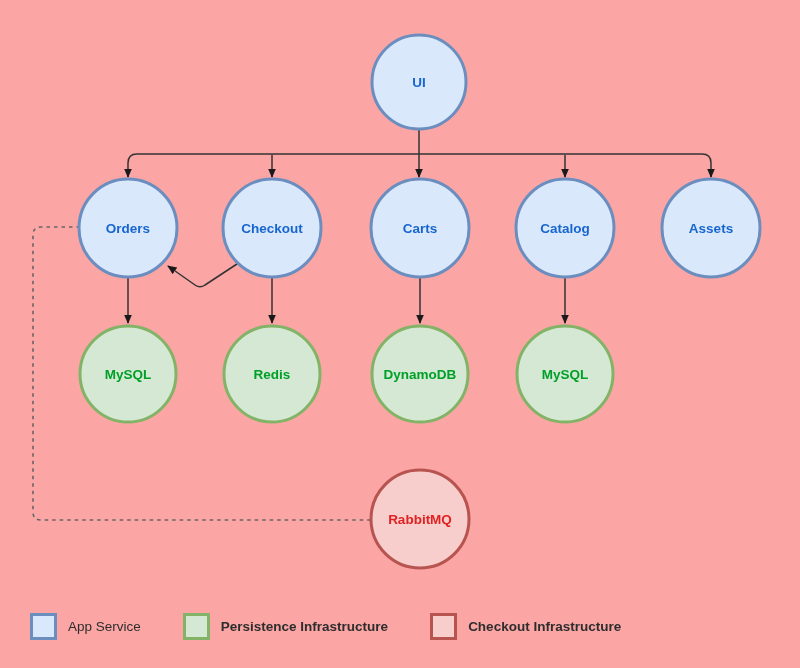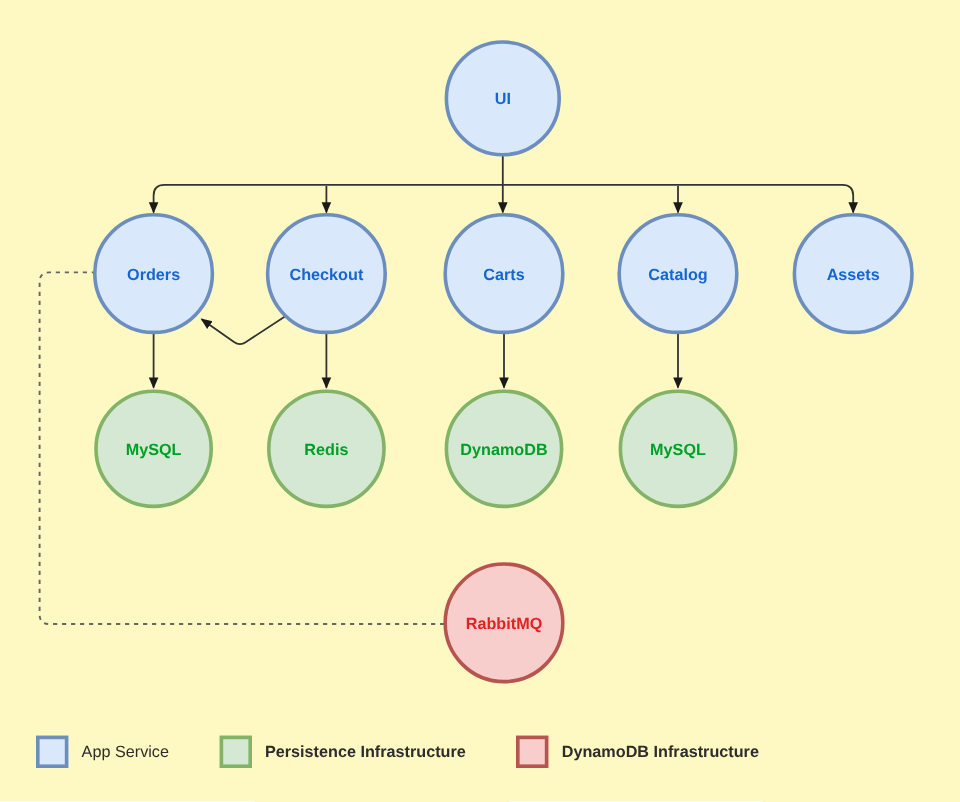--- a/index.html
+++ b/index.html
@@ -8,21 +8,21 @@
     background: #ffffff;
     width: 800px;
     height: 668px;
     font-family: "Liberation Sans", sans-serif;
     overflow: hidden;
   }
   #stage {
     position: relative;
     width: 800px;
     height: 668px;
-    background: #fef9c3;
+    background: #fca5a5;
   }
   svg { display: block; }
 
   
   .node-app circle        { fill: #dae8fc; stroke: #6c8ebf; stroke-width: 3; }
   .node-persistence circle{ fill: #d5e8d4; stroke: #82b366; stroke-width: 3; }
   .node-messaging circle  { fill: #f8cecc; stroke: #b85450; stroke-width: 3; }
 
   .node-label {
     font-family: "Liberation Sans", sans-serif;
@@ -158,17 +158,17 @@
     <div class="legend-item">
       <span class="swatch swatch-app"></span>
       <span class="legend-label">App Service</span>
     </div>
     <div class="legend-item">
       <span class="swatch swatch-persistence"></span>
       <span class="legend-label">Persistence Infrastructure</span>
     </div>
     <div class="legend-item">
       <span class="swatch swatch-messaging"></span>
-      <span class="legend-label">DynamoDB Infrastructure</span>
+      <span class="legend-label">Checkout Infrastructure</span>
     </div>
   </div>
 
 </div>
 
 </body></html>

